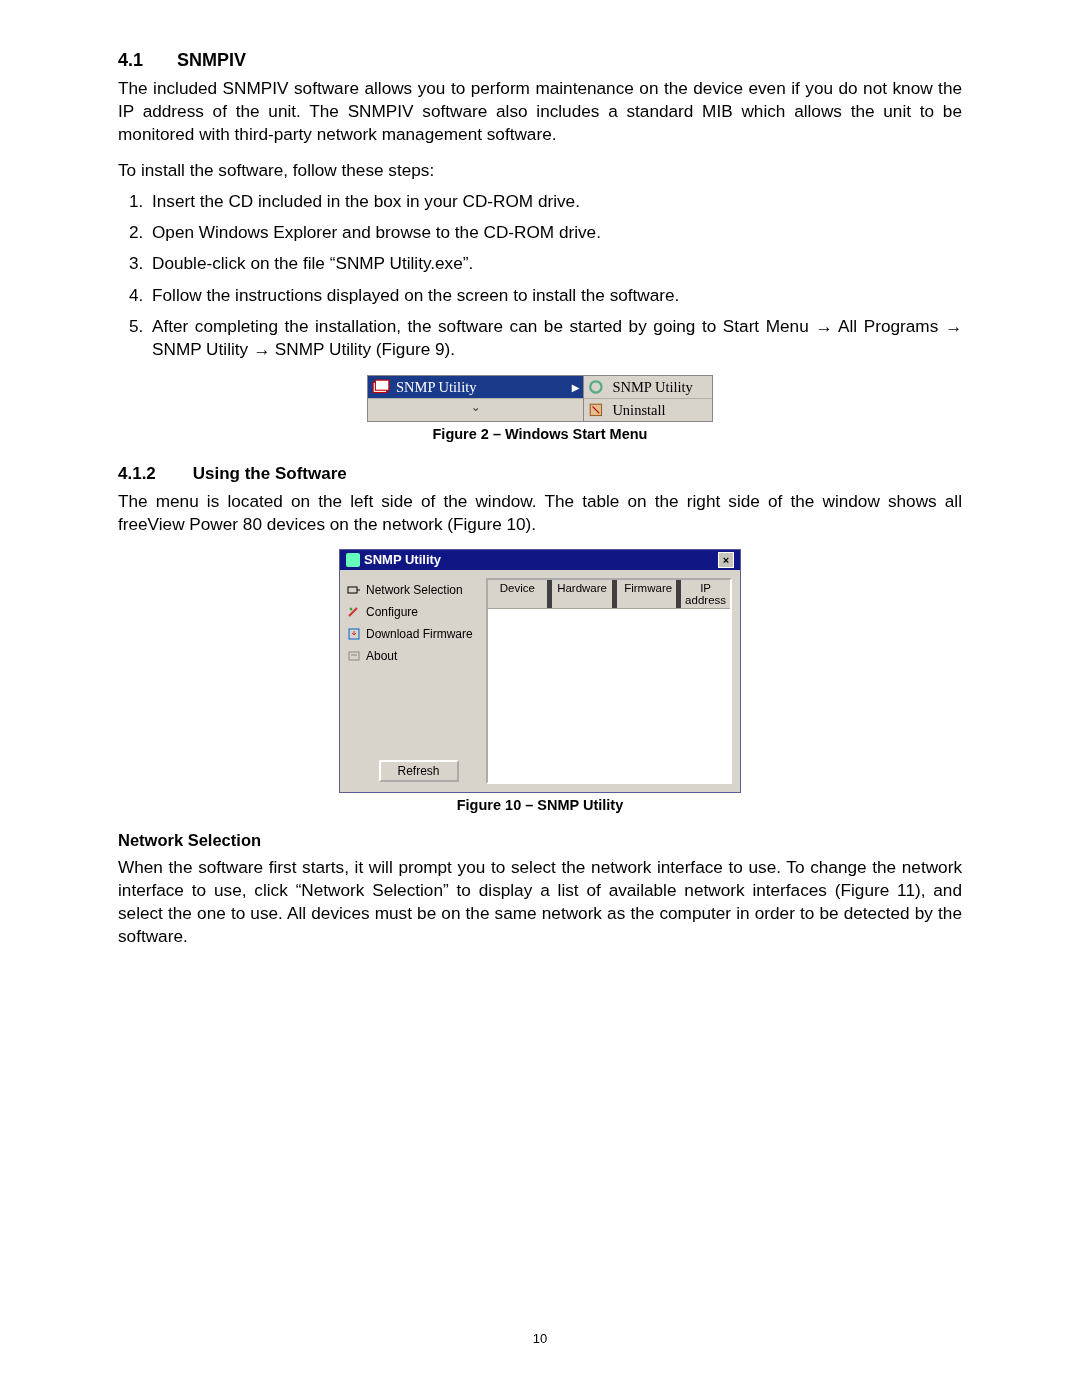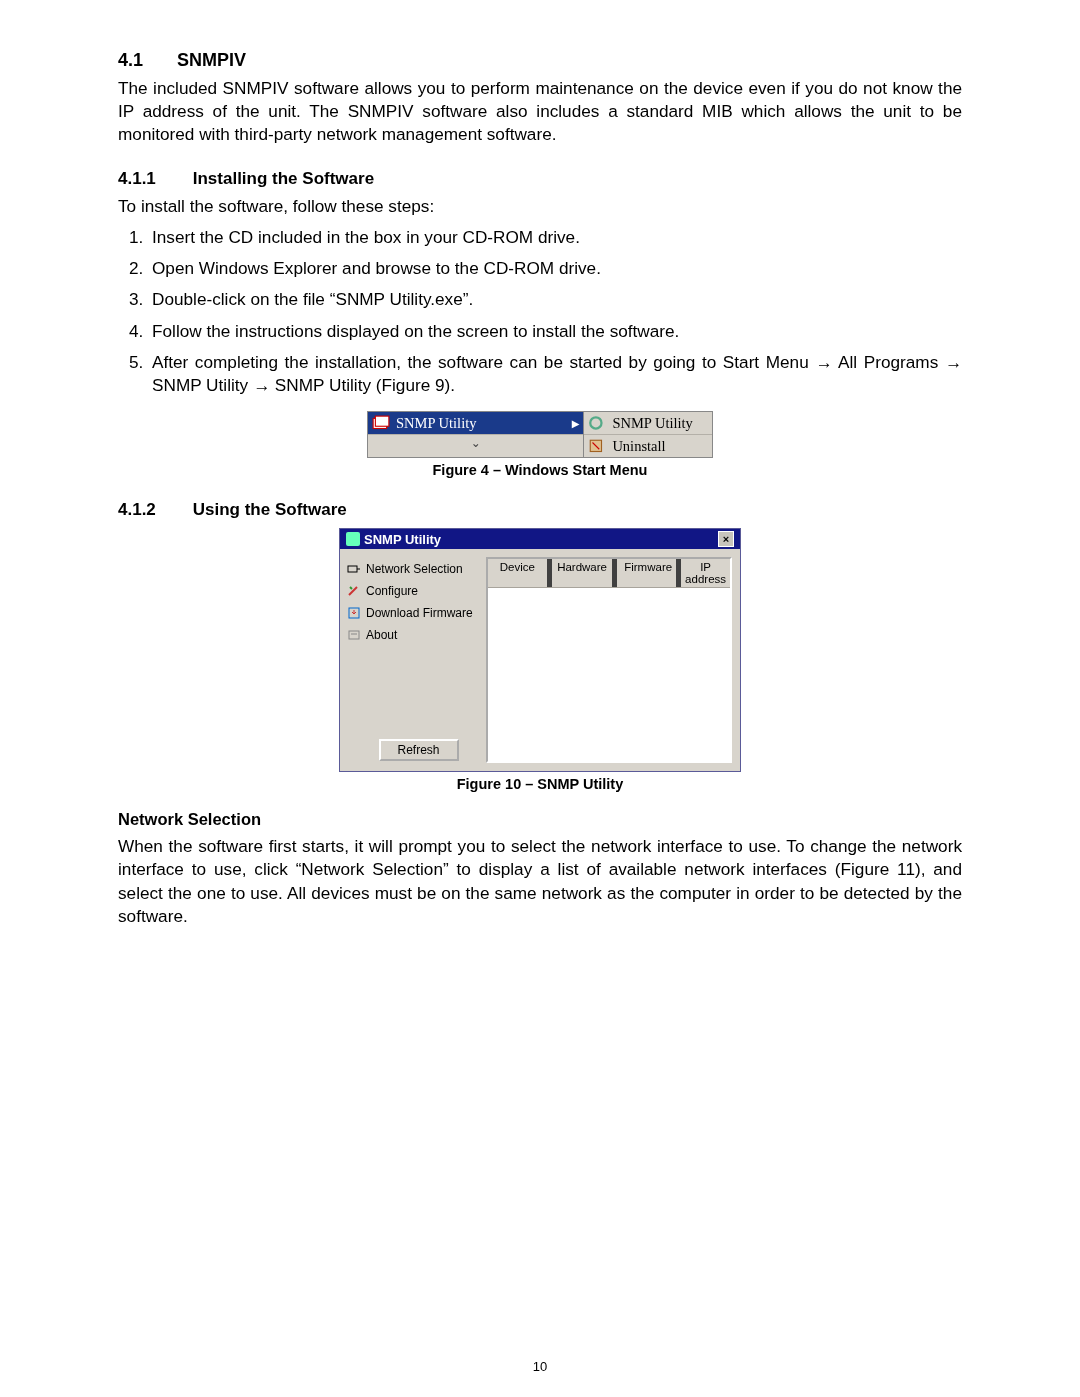--- a/index.html
+++ b/index.html
@@ -57,21 +57,21 @@
   }
   ol.steps li { margin: 8px 0; padding-left: 4px; text-align: justify; }
   .fig-caption {
     text-align: center;
     font-weight: bold;
     font-size: 14.5px;
     margin: 4px 0 10px 0;
   }
   .page-number {
     position: absolute;
-    bottom: 23px;
+    bottom: 51px;
     left: 0; right: 0;
     text-align: center;
     font-size: 13px;
   }
 
   
   .fig9 {
     width: 346px;
     margin: 6px auto 2px auto;
     display: flex;
@@ -203,24 +203,20 @@
 <div class="page">
 
 
 
   <h2 class="sub">
     <span class="num">4.1</span>
     <span>SNMPIV</span>
   </h2>
   <p class="body">The included SNMPIV software allows you to perform maintenance on the device even if you do not know the IP address of the unit.  The SNMPIV software also includes a standard MIB which allows the unit to be monitored with third-party network management software.</p>
 
-  <h3 class="subsub">
-    <span class="num">4.1.1</span>
-    <span>Installing the Software</span>
-  </h3>
   <p class="body" style="margin-bottom:4px;">To install the software, follow these steps:</p>
   <ol class="steps">
     <li>Insert the CD included in the box in your CD-ROM drive.</li>
     <li>Open Windows Explorer and browse to the CD-ROM drive.</li>
     <li>Double-click on the file “SNMP Utility.exe”.</li>
     <li>Follow the instructions displayed on the screen to install the software.</li>
     <li>After completing the installation, the software can be started by going to Start Menu → All Programs → SNMP Utility → SNMP Utility (Figure 9).</li>
   </ol>
 
   <div class="fig9">
@@ -252,26 +248,27 @@
         <span class="ic">
           <svg viewBox="0 0 16 14">
               <rect x="2" y="2" width="10" height="10" fill="#e0c090" stroke="#a06020"></rect>
               <line x1="4" y1="4" x2="10" y2="10" stroke="#c00"></line>
             </svg>
         </span>
         <span>Uninstall</span>
       </div>
     </div>
   </div>
-  <div class="fig-caption">Figure 4 – Windows Start Menu</div>
+  <div class="fig-caption">Figure 2 – Windows Start Menu</div>
 
   <h3 class="subsub">
     <span class="num">4.1.2</span>
     <span>Using the Software</span>
   </h3>
+  <p class="body">The menu is located on the left side of the window. The table on the right side of the window shows all freeView Power 80 devices on the network (Figure 10).</p>
 
   <div class="fig10">
     <div class="titlebar">
       <span class="tic"></span>
       <span>SNMP Utility</span>
       <span class="spacer"></span>
       <span class="xbtn">×</span>
     </div>
     <div class="client">
       <div class="sidebar">

